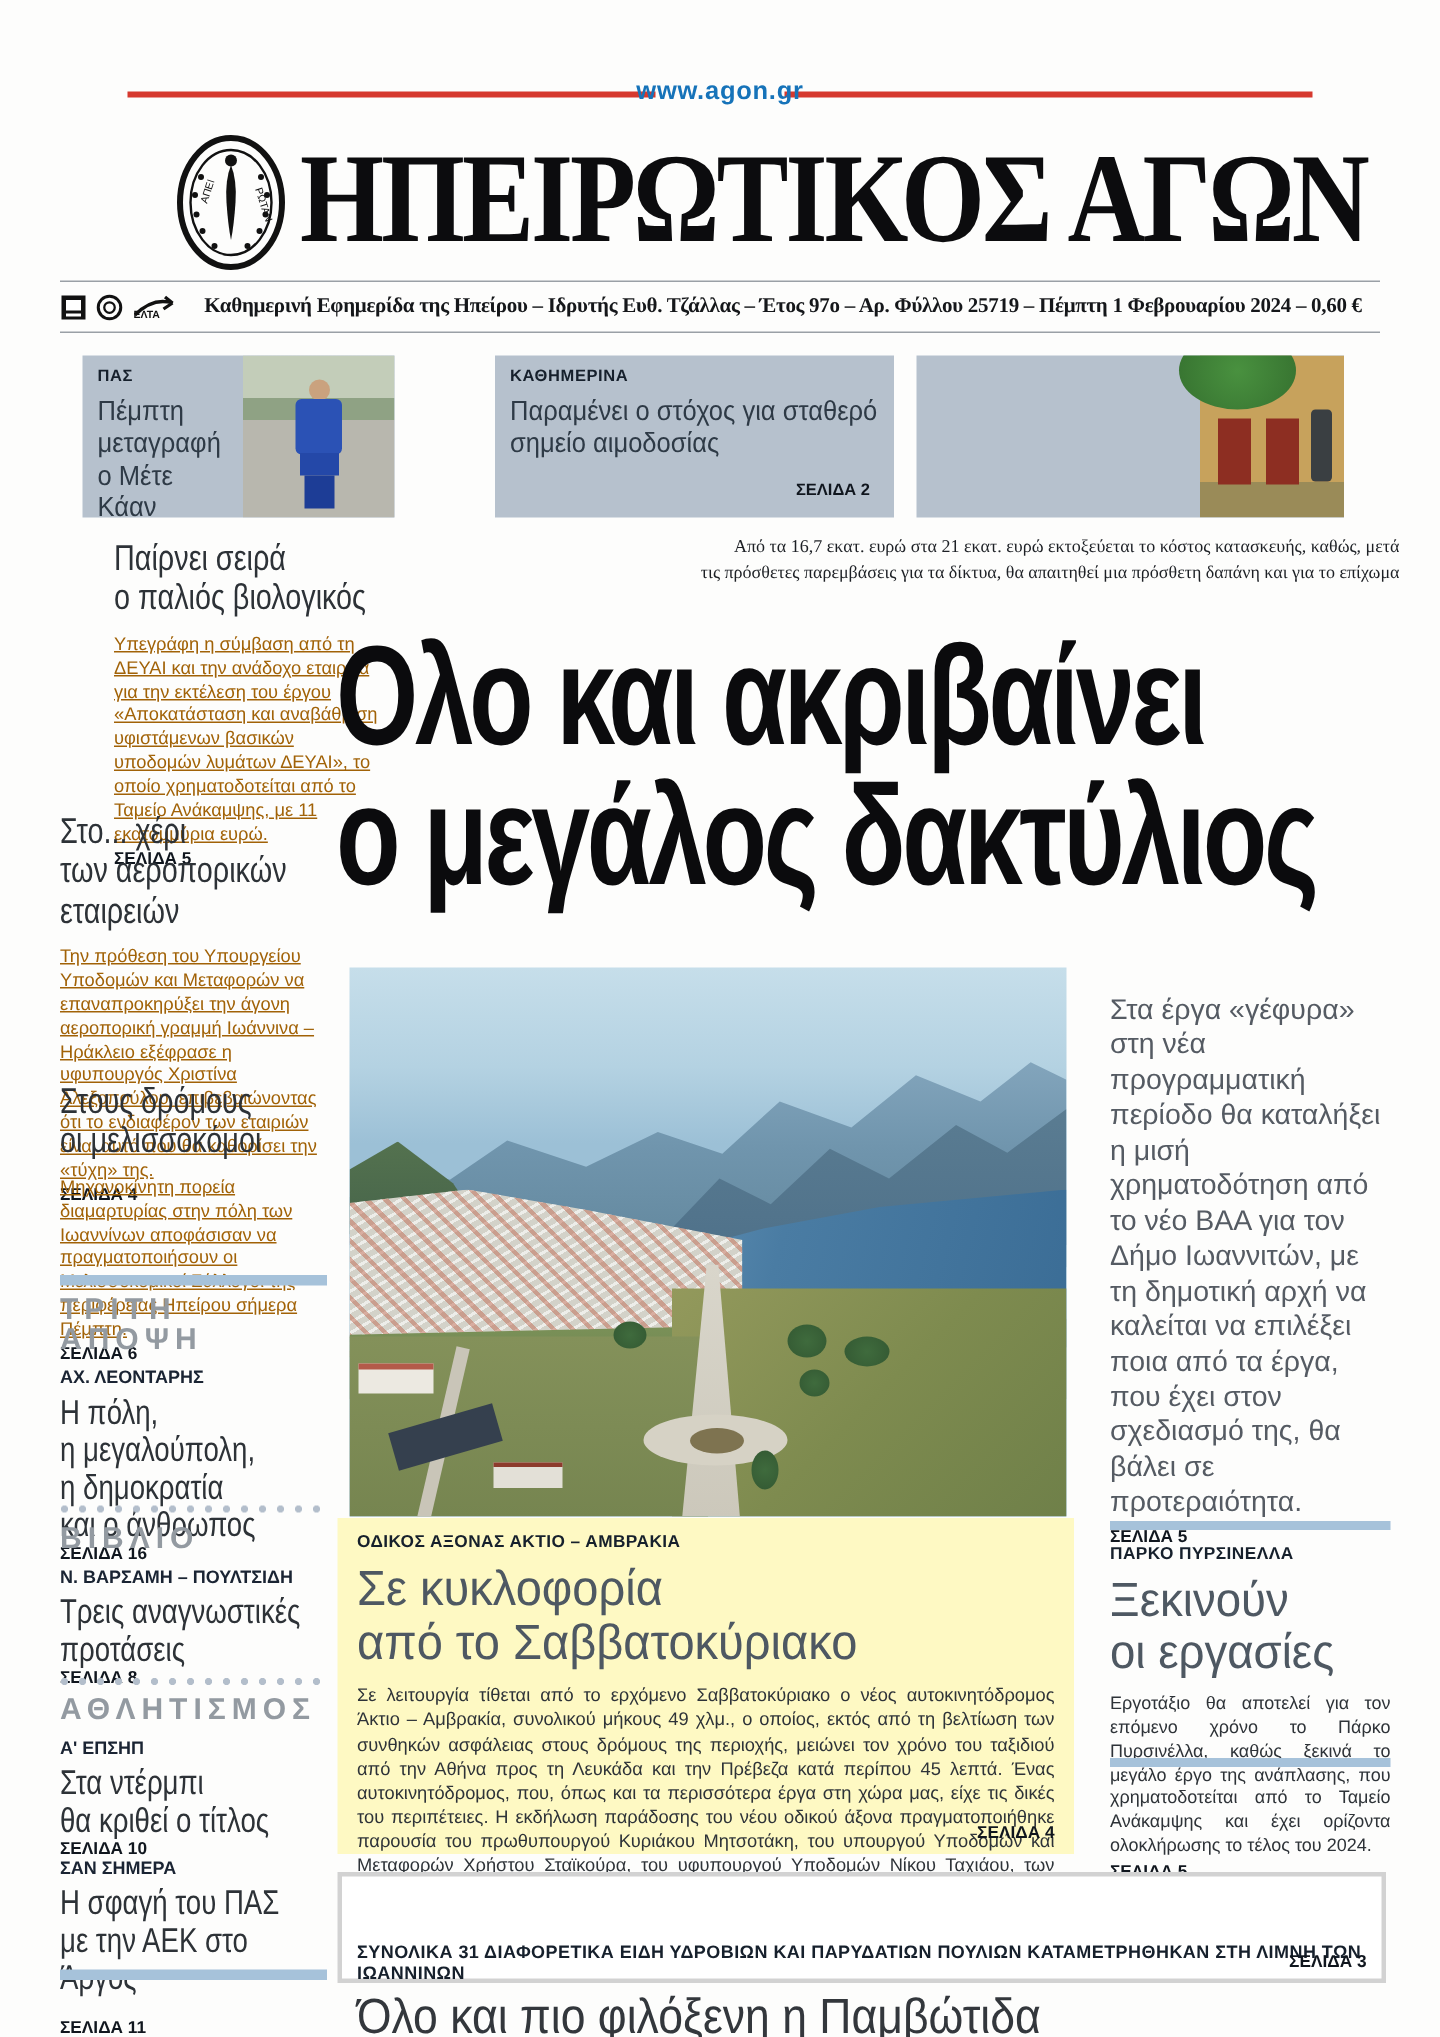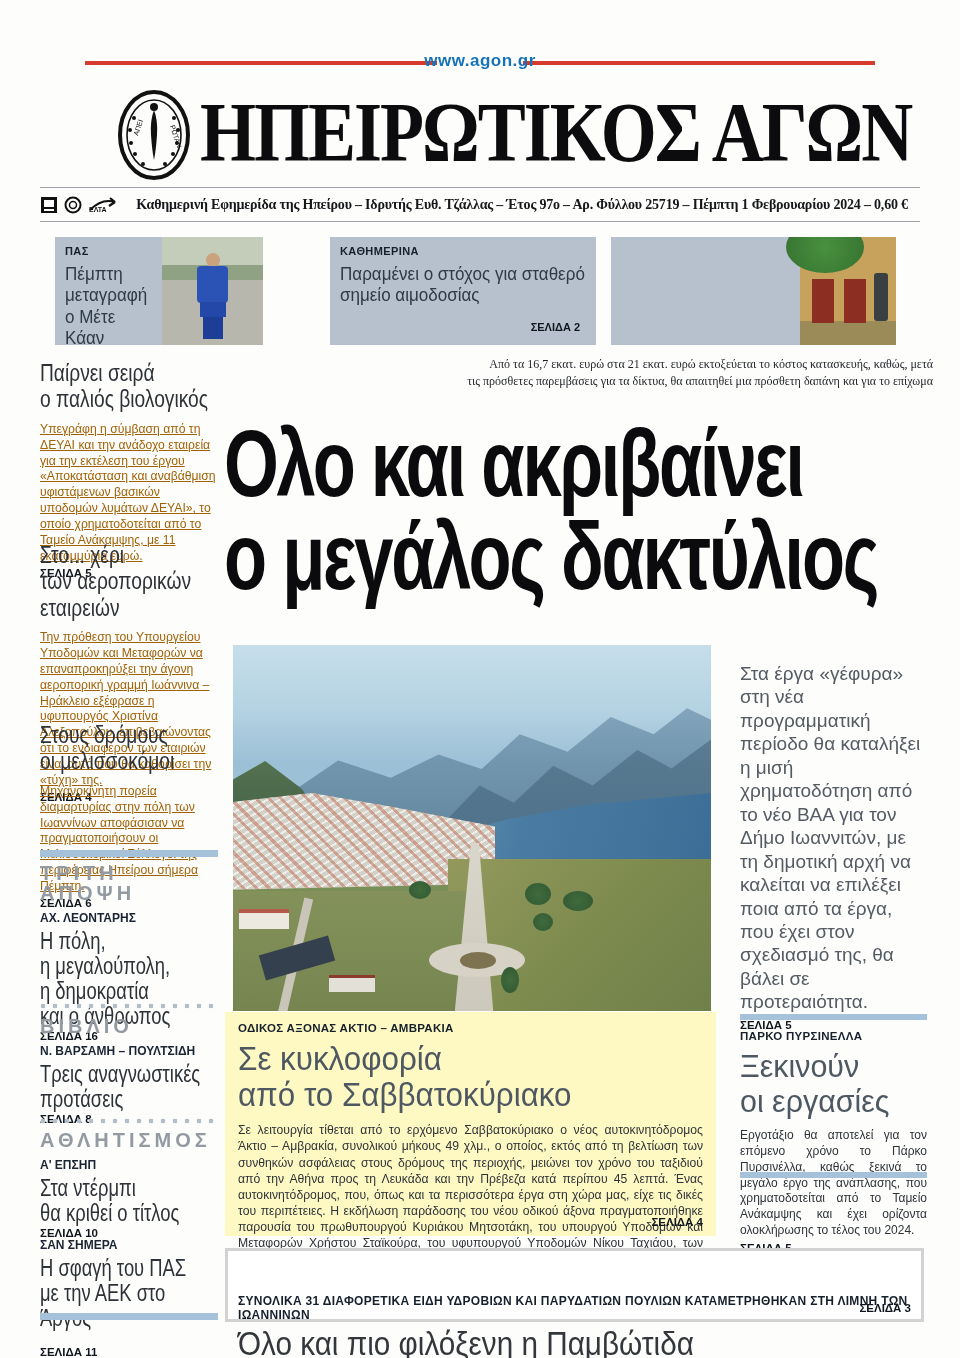--- a/index.html
+++ b/index.html
@@ -215,21 +215,21 @@
 
   <div class="teaser" style="left:611px;width:285px;">
     <div class="t-photo tp3">
       <div class="tp3-door1"></div>
         <div class="tp3-door2"></div>
         <div class="tp3-bin"></div>
         <div class="tp3-tree"></div>
     </div>
   </div>
 
-  <div class="sb" style="top:360px;">
+  <div class="sb" style="top:360px;margin-left:36px;">
     <div class="sb-title">Παίρνει σειρά
 ο παλιός βιολογικός</div>
     <div class="sb-body">Υπεγράφη η σύμβαση από τη ΔΕΥΑΙ και την ανάδοχο εταιρεία για την εκτέλεση του έργου «Αποκατάσταση και αναβάθμιση υφιστάμενων βασικών υποδομών λυμάτων ΔΕΥΑΙ», το οποίο χρηματοδοτείται από το Ταμείο Ανάκαμψης, με 11 εκατομμύρια ευρώ.</div>
     <div class="page-label">ΣΕΛΙΔΑ 5</div>
   </div>
 
   <div class="sb" style="top:498px;margin-top:44px;">
     <div class="sb-title">Στο... χέρι
 των αεροπορικών
 εταιρειών</div>

